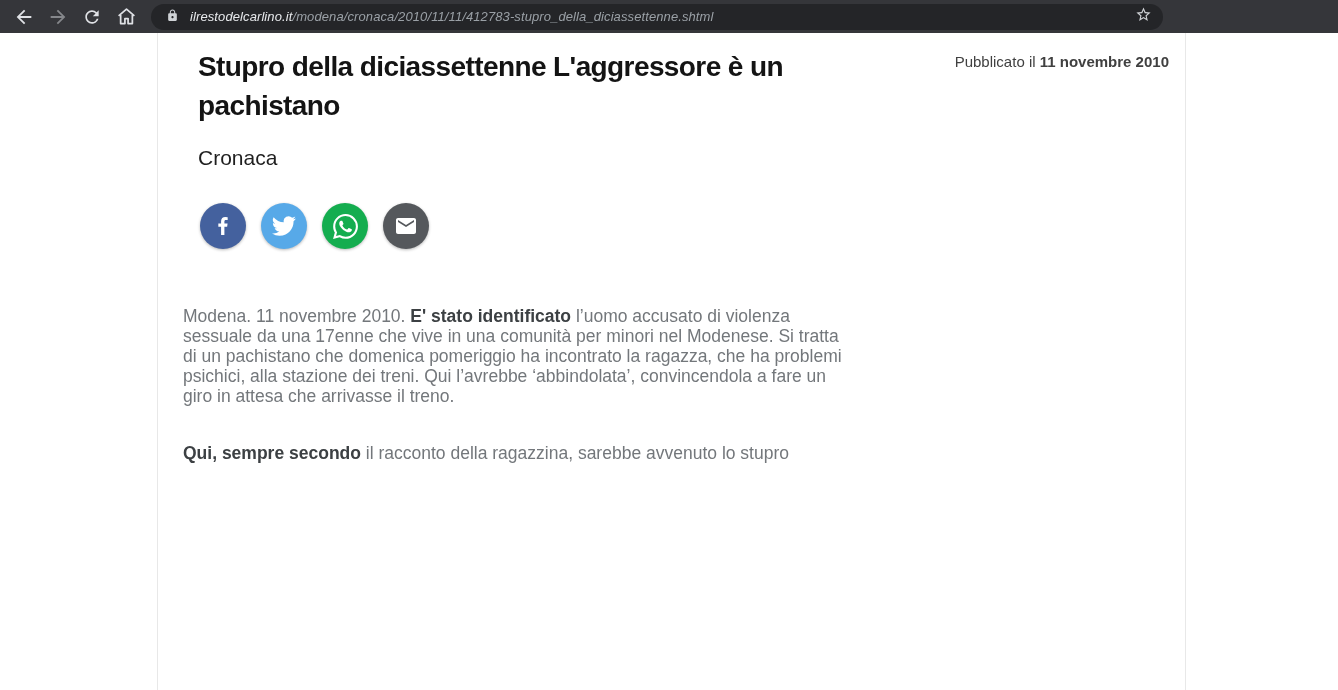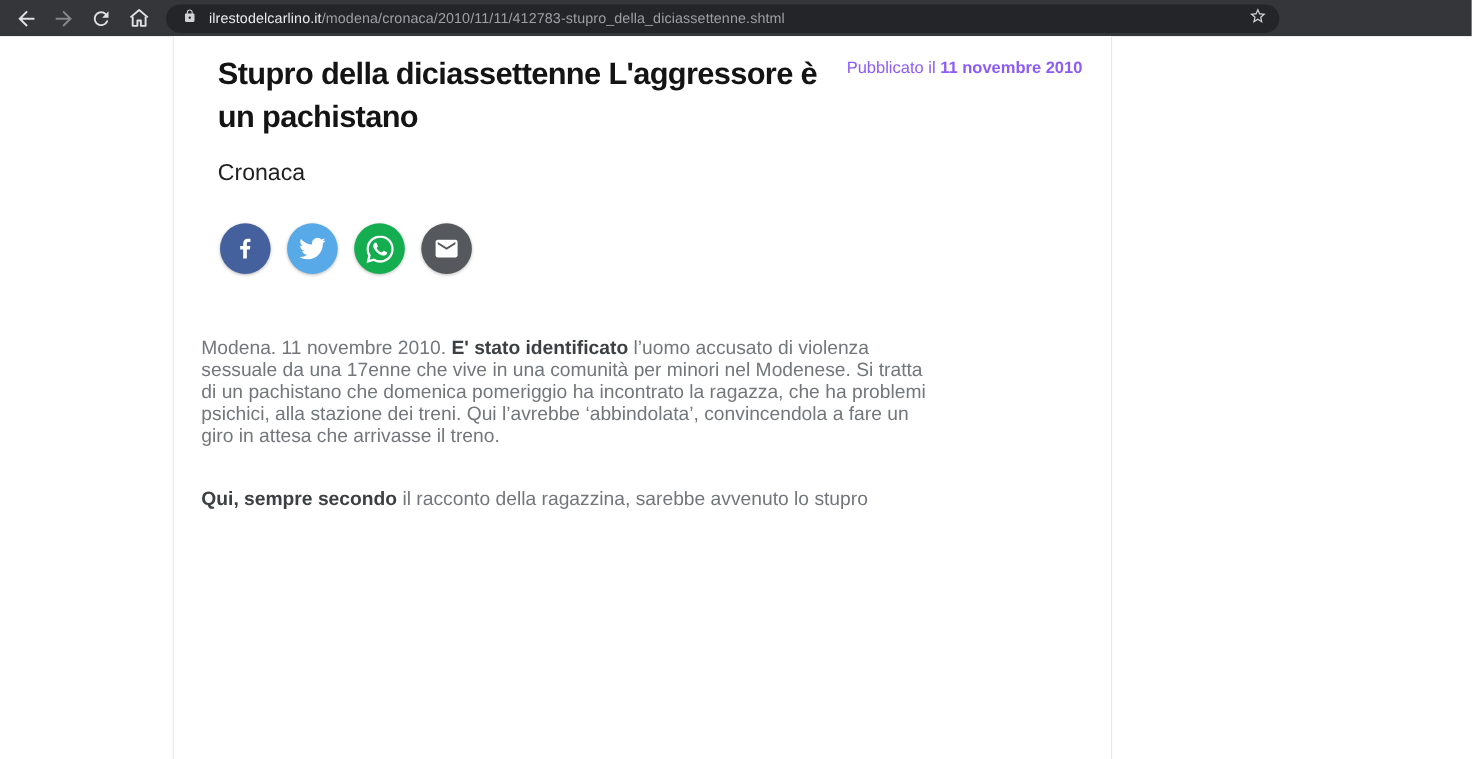--- a/index.html
+++ b/index.html
@@ -1,41 +1,41 @@
 <!DOCTYPE html>
 <html><head>
 <meta charset="utf-8">
 <style>
   * { margin:0; padding:0; box-sizing:border-box; }
   html,body { width:1338px; height:690px; overflow:hidden; background:#fff;
               font-family:"Liberation Sans", sans-serif; }
 
   
   .toolbar { position:relative; height:33px; background:#35363a;
-             display:flex; align-items:center; padding-left:10px; }
+             display:flex; align-items:center; padding-left:10px;font-style:italic; }
   .nav-btn { width:28px; height:30px; display:flex; align-items:center;
              justify-content:center; margin-right:6px; cursor:pointer; }
   .nav-btn svg { display:block; }
   .omnibox { width:1012px; height:26px; background:#242528; border-radius:13px;
              display:flex; align-items:center; padding:0 11px 0 15px; margin-left:5px; }
   .url-text { font-size:13px; margin-left:11px; flex:1; white-space:nowrap;
               overflow:hidden; letter-spacing:0.1px; }
   .url-domain { color:#e8eaed; }
   .url-path { color:#9aa0a6; }
 
   
   .page { position:relative; width:1338px; height:657px; background:#fff; }
-  .content-col { position:absolute; left:157px; top:0; width:854px; height:657px;
+  .content-col { position:absolute; left:157px; top:0; width:1029px; height:657px;
                  border-left:1px solid #e8e8e8; border-right:1px solid #e8e8e8;
-                 padding:14px 26px 0 40px; background:#fff; }
+                 padding:14px 16px 0 40px; background:#fff; }
 
   .header-row { display:flex; justify-content:space-between; align-items:flex-start; }
   .article-title { width:605px; font-size:28px; font-weight:700; line-height:39px;
                    letter-spacing:-0.6px; color:#141414; }
-  .pubdate { margin-top:6px; font-size:15px; color:#8b5cf6; white-space:nowrap;text-align:right; }
+  .pubdate { margin-top:6px; font-size:15px; color:#404040; white-space:nowrap;text-align:right; }
   .pubdate b { font-weight:700; }
 
   .category { margin-top:21px; font-size:21px; color:#1f1f1f; }
 
   .share-row { margin-top:33px; margin-left:2px; display:flex; gap:15px; }
   .share-btn { width:46px; height:46px; border-radius:50%; display:flex;
                align-items:center; justify-content:center; cursor:pointer;
                box-shadow:0 1px 3px rgba(0,0,0,0.28); }
   .share-btn svg { display:block; }
 

